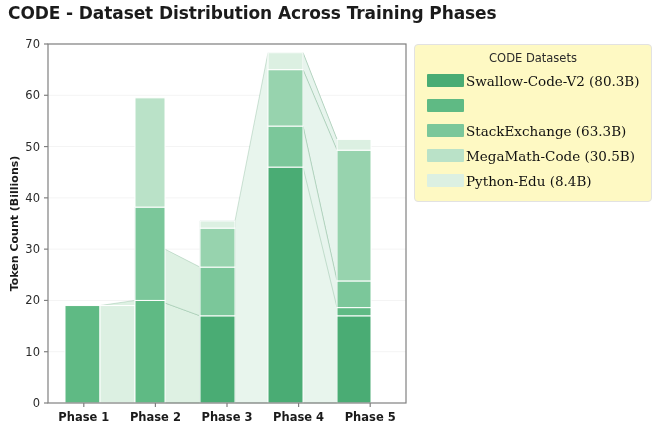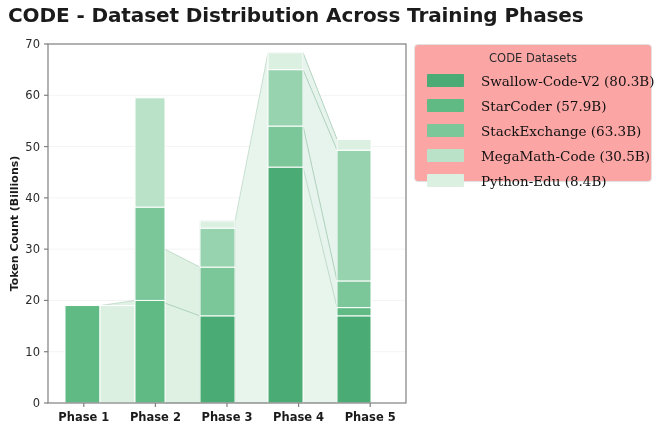--- a/index.html
+++ b/index.html
@@ -17,21 +17,21 @@
   #root {
     position: absolute;
     inset: 0;
   }
   .chart-title {
     position: absolute;
     left: 8px;
     top: 3px;
     font-family: "DejaVu Sans", sans-serif;
     font-weight: bold;
-    font-size: 20px;
+    font-size: 17px;
     color: #1b1b1b;
     letter-spacing: -0.1px;
     white-space: nowrap;
   }
   svg.plot {
     position: absolute;
     left: 0;
     top: 0;
     width: 660px;
     height: 431px;
@@ -51,22 +51,22 @@
     font-family: "DejaVu Sans", sans-serif;
     font-size: 11.5px;
     font-weight: bold;
     fill: #1b1b1b;
   }
   .legend-box {
     position: absolute;
     left: 414px;
     top: 44px;
     width: 238px;
-    height: 138px;
-    background: #fca5a5;
+    height: 158px;
+    background: #fef9c3;
     border: 1px solid #e2e2e2;
     border-radius: 4px;
     box-sizing: border-box;
   }
   .legend-title {
     text-align: center;
     font-family: "DejaVu Sans", sans-serif;
     font-size: 11.5px;
     color: #2b2b2b;
     margin-top: 6px;
@@ -78,21 +78,21 @@
     height: 25px;
     padding-left: 12px;
   }
   .legend-swatch {
     width: 37px;
     height: 13px;
     flex: 0 0 auto;
     border-radius: 1px;
   }
   .legend-label {
-    margin-left: 17px;
+    margin-left: 2px;
     font-family: "DejaVu Serif", serif;
     font-size: 13.5px;
     color: #111111;
     white-space: nowrap;
   }
 </style>
 </head>
 <body>
 
 <div id="root">
@@ -167,21 +167,20 @@
 
   <div class="legend-box">
     <div class="legend-title">CODE Datasets</div>
     <div id="legend-rows">
         <div class="legend-row">
           <div class="legend-swatch" style="background: rgb(74, 172, 116);"></div>
           <div class="legend-label">Swallow-Code-V2 (80.3B)</div>
         </div>
         <div class="legend-row">
           <div class="legend-swatch" style="background: rgb(95, 186, 132);"></div>
-          <div class="legend-label">StarCoder (57.9B)</div>
         </div>
         <div class="legend-row">
           <div class="legend-swatch" style="background: rgb(123, 199, 154);"></div>
           <div class="legend-label">StackExchange (63.3B)</div>
         </div>
         <div class="legend-row">
           <div class="legend-swatch" style="background: rgb(186, 226, 200);"></div>
           <div class="legend-label">MegaMath-Code (30.5B)</div>
         </div>
         <div class="legend-row">

